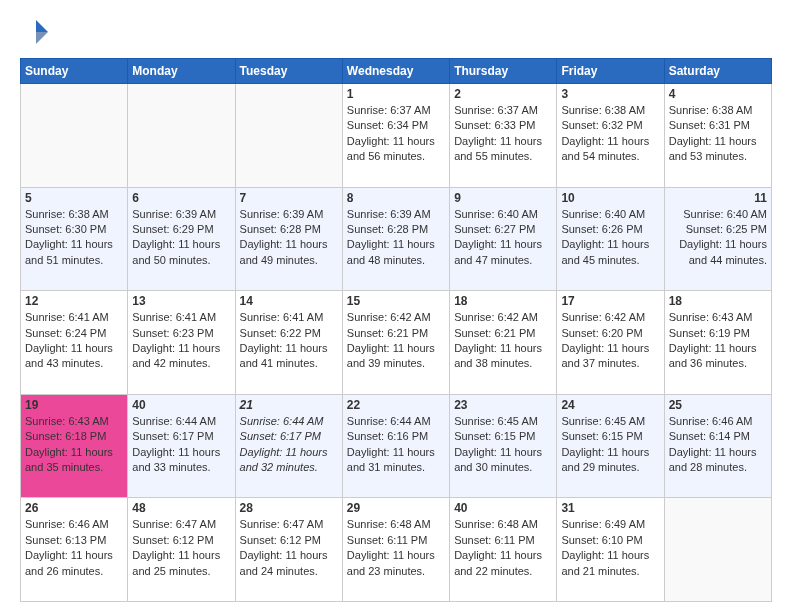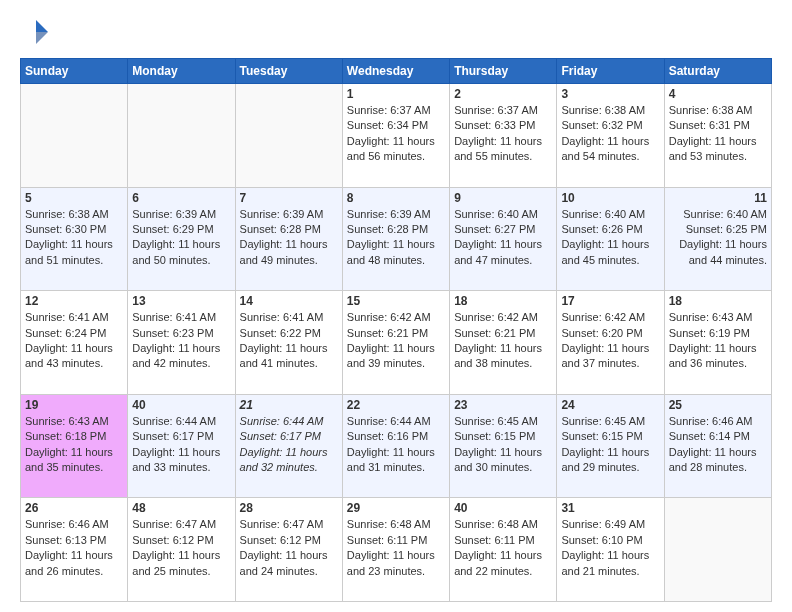--- a/index.html
+++ b/index.html
@@ -204,21 +204,21 @@
           <td>
             <span class="day-number">17</span>
             <div class="day-info">Sunrise: 6:42 AM<br>Sunset: 6:20 PM<br>Daylight: 11 hours and 37 minutes.</div>
           </td>
           <td>
             <span class="day-number">18</span>
             <div class="day-info">Sunrise: 6:43 AM<br>Sunset: 6:19 PM<br>Daylight: 11 hours and 36 minutes.</div>
           </td>
         </tr>
         <tr>
-          <td style="background: #f0abfc;">
+          <td style="background: #ec4899;">
             <span class="day-number">19</span>
             <div class="day-info">Sunrise: 6:43 AM<br>Sunset: 6:18 PM<br>Daylight: 11 hours and 35 minutes.</div>
           </td>
           <td style="background: rgb(240, 244, 255);">
             <span class="day-number">40</span>
             <div class="day-info">Sunrise: 6:44 AM<br>Sunset: 6:17 PM<br>Daylight: 11 hours and 33 minutes.</div>
           </td>
           <td style="background: rgb(240, 244, 255); font-style: italic;">
             <span class="day-number">21</span>
             <div class="day-info">Sunrise: 6:44 AM<br>Sunset: 6:17 PM<br>Daylight: 11 hours and 32 minutes.</div>

